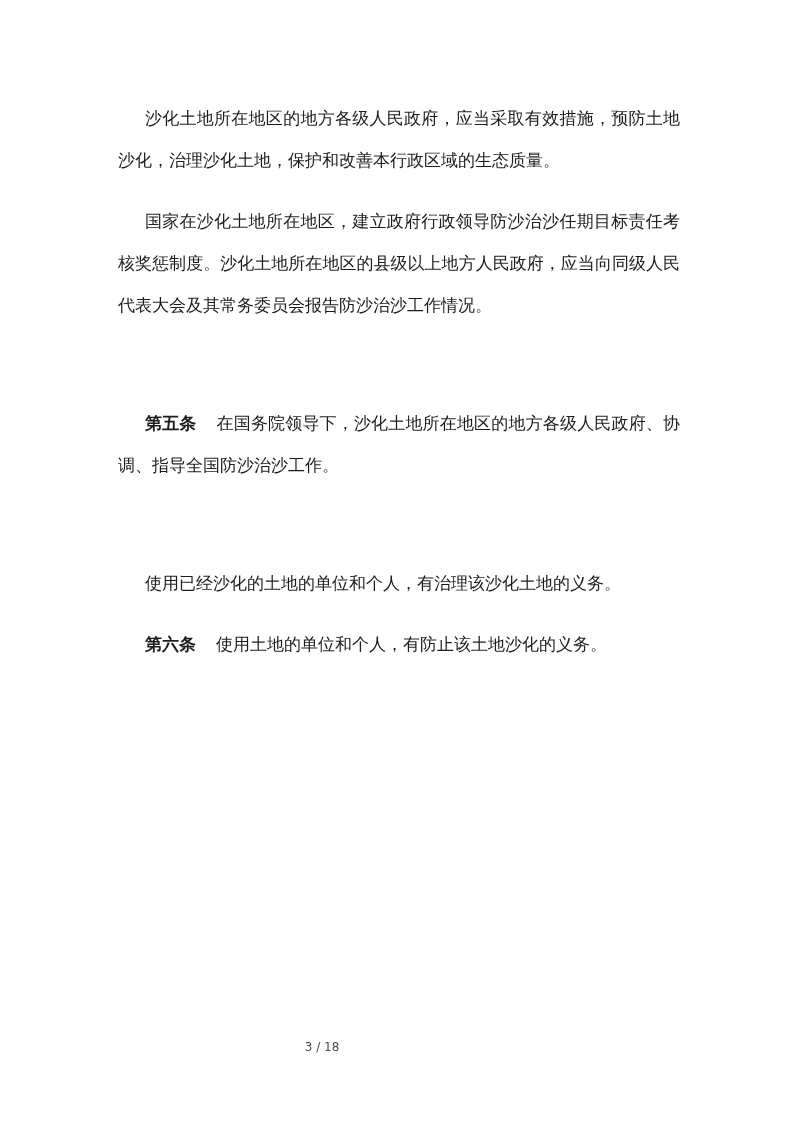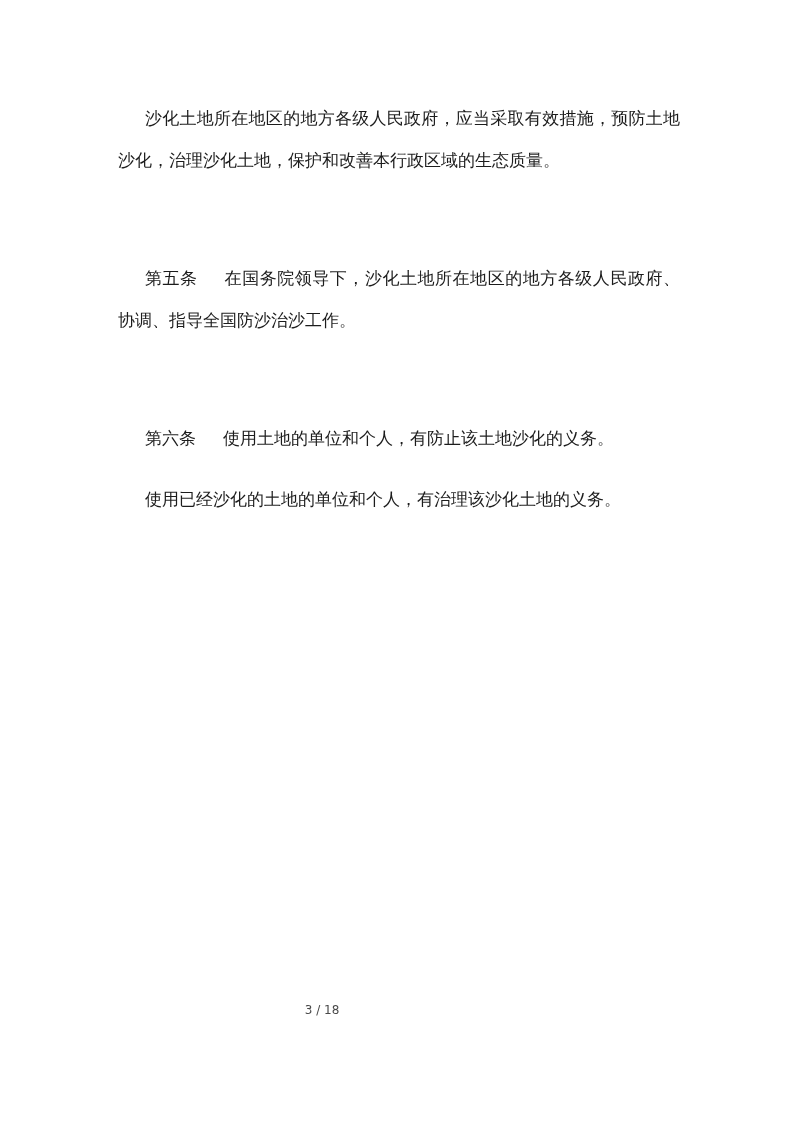--- a/index.html
+++ b/index.html
@@ -28,54 +28,55 @@
   .para {
     margin: 0 0 19px 0;
     font-size: 17px;
     line-height: 42px;
     color: #1c1c1c;
     text-align: justify;
     text-indent: 27px;
     font-family: "DejaVu Sans", sans-serif;
   }
   .article-label {
-    font-weight: normal;
-    margin-right: 27px;
+    font-weight: bold;
+    margin-right: 20px;
   }
   .section-gap {
     height: 57px;
   }
   .footer {
     position: absolute;
-    top: 1003px;
+    top: 1040px;
     left: 0;
     width: 644px;
     text-align: center;
     font-size: 12px;
     color: #4a4a4a;
     font-family: "DejaVu Sans", sans-serif;
   }
 </style>
 </head>
 <body>
 
 <div class="page">
   <div class="content">
 
     <p class="para">沙化土地所在地区的地方各级人民政府，应当采取有效措施，预防土地沙化，治理沙化土地，保护和改善本行政区域的生态质量。</p>
 
+    <p class="para">国家在沙化土地所在地区，建立政府行政领导防沙治沙任期目标责任考核奖惩制度。沙化土地所在地区的县级以上地方人民政府，应当向同级人民代表大会及其常务委员会报告防沙治沙工作情况。</p>
 
     <div class="section-gap"></div>
 
     <p class="para"><span class="article-label">第五条</span><span>在国务院领导下，沙化土地所在地区的地方各级人民政府、协调、指导全国防沙治沙工作。</span></p>
 
 
 
     <div class="section-gap"></div>
 
+    <p class="para">使用已经沙化的土地的单位和个人，有治理该沙化土地的义务。</p>
+
     <p class="para"><span class="article-label">第六条</span><span>使用土地的单位和个人，有防止该土地沙化的义务。</span></p>
-
-    <p class="para">使用已经沙化的土地的单位和个人，有治理该沙化土地的义务。</p>
 
   </div>
 
   <div class="footer">3 / 18</div>
 </div>
 
 </body></html>

